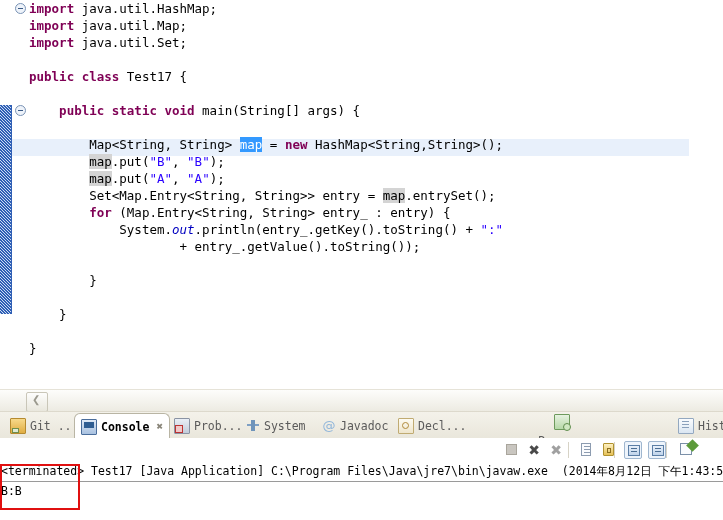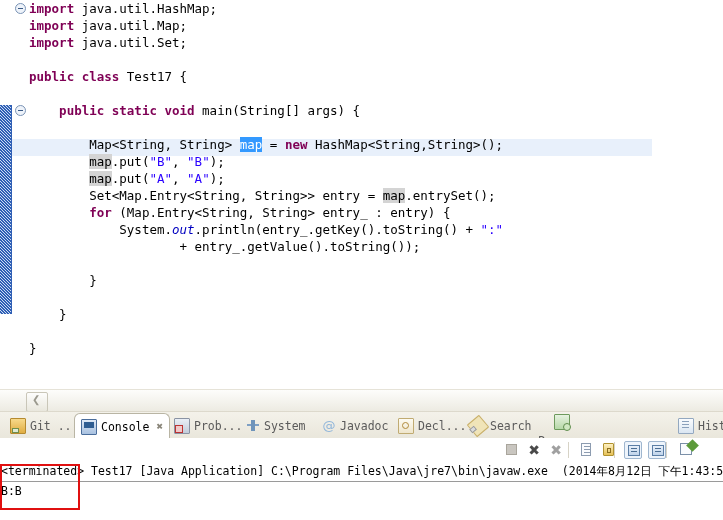--- a/index.html
+++ b/index.html
@@ -4,21 +4,21 @@
 <style>
   html,body{margin:0;padding:0;}
   body{
     width:723px;height:520px;overflow:hidden;background:#ffffff;
     font-family:"DejaVu Sans Mono","Liberation Mono",monospace;
     font-size:12px;
   }
   .app{position:relative;width:723px;height:520px;}
 
   
-  .editor{position:absolute;left:0;top:0;width:652px;height:389px;background:#ffffff;overflow:hidden;}
+  .editor{position:absolute;left:0;top:0;width:652px;height:389px;background:#ffffff;overflow:hidden;padding-left:37px;}
   .fold-bar{position:absolute;left:0;top:105px;width:11px;height:209px;
     background:
       repeating-linear-gradient(45deg,#2f5fb5 0 1px,#cddcf3 1px 2px);
     background-size:3px 3px;border-right:1px solid #2f5fb5;}
   .cur-line{position:absolute;left:0;top:139px;width:723px;height:17px;background:#e8f0fb;}
   .code{position:absolute;left:0;top:0;width:723px;height:389px;
     font-family:"DejaVu Sans Mono","Liberation Mono",monospace;
     font-size:12.5px;line-height:17px;white-space:pre;color:#000000;}
   .ln{position:relative;height:17px;padding-left:29px;}
   .kw{color:#7f0055;font-weight:bold;}
@@ -37,21 +37,21 @@
     background:linear-gradient(to bottom,#fdfdfc,#e9e7dd);border:1px solid #c9c6b8;border-radius:2px;}
   .hscroll-left:after{content:"\276E";position:absolute;left:5px;top:1px;font-size:10px;color:#9b998e;
     font-family:"DejaVu Sans",sans-serif;}
 
   
   .tabstrip{position:absolute;left:0;top:411px;width:723px;height:27px;
     background:linear-gradient(to bottom,#f4f2ea,#e9e6db);border-top:1px solid #ddd9cc;}
   .tab{position:absolute;top:2px;height:24px;display:flex;align-items:center;gap:4px;
     padding:0 6px;font-family:"DejaVu Sans Mono","Liberation Mono",monospace;font-size:11.5px;
     color:#5b5b5b;white-space:nowrap;box-sizing:border-box;}
-  .tab.active{background:#ffffff;color:#000000;font-weight:normal;
+  .tab.active{background:#ffffff;color:#000000;font-weight:bold;
     border:1px solid #b9b5a4;border-bottom:none;border-radius:6px 6px 0 0;top:1px;height:26px;}
   .tab .close{color:#b0aca0;font-size:11px;margin-left:3px;}
   .tab.active .close{color:#8a867a;}
   .ti{width:14px;height:14px;flex:none;position:relative;}
 
   
   .ic-git{background:linear-gradient(to bottom,#f7d98a,#e0ad42);border:1px solid #b58a2f;border-radius:1px;}
   .ic-git:after{content:"";position:absolute;left:1px;bottom:0;width:7px;height:5px;background:#dfe9d2;border:1px solid #6f8f4c;box-sizing:border-box;}
   .ic-console{background:linear-gradient(to bottom,#dfe9f6,#a8c1e0);border:1px solid #4a6d9b;border-radius:1px;}
   .ic-console:after{content:"";position:absolute;left:2px;top:2px;right:2px;height:6px;background:#2f5d92;}
@@ -133,24 +133,20 @@
         <span>System</span>
       </div>
       <div class="tab" style="left: 316px;">
         <span class="ti ic-javadoc">@</span>
         <span>Javadoc</span>
       </div>
       <div class="tab" style="left: 392px;">
         <span class="ti ic-decl"></span>
         <span>Decl...</span>
       </div>
-      <div class="tab" style="left: 464px;">
-        <span class="ti ic-search"></span>
-        <span>Search</span>
-      </div>
       <div class="tab" style="left: 532px; flex-direction: column;">
         <span class="ti ic-prog"></span>
         <span>Prog...</span>
       </div>
       <div class="tab" style="left: 602px; margin-top: 43px;">
         <span class="ti ic-brea"></span>
         <span>Brea...</span>
       </div>
       <div class="tab" style="left: 672px;">
         <span class="ti ic-histo"></span>

